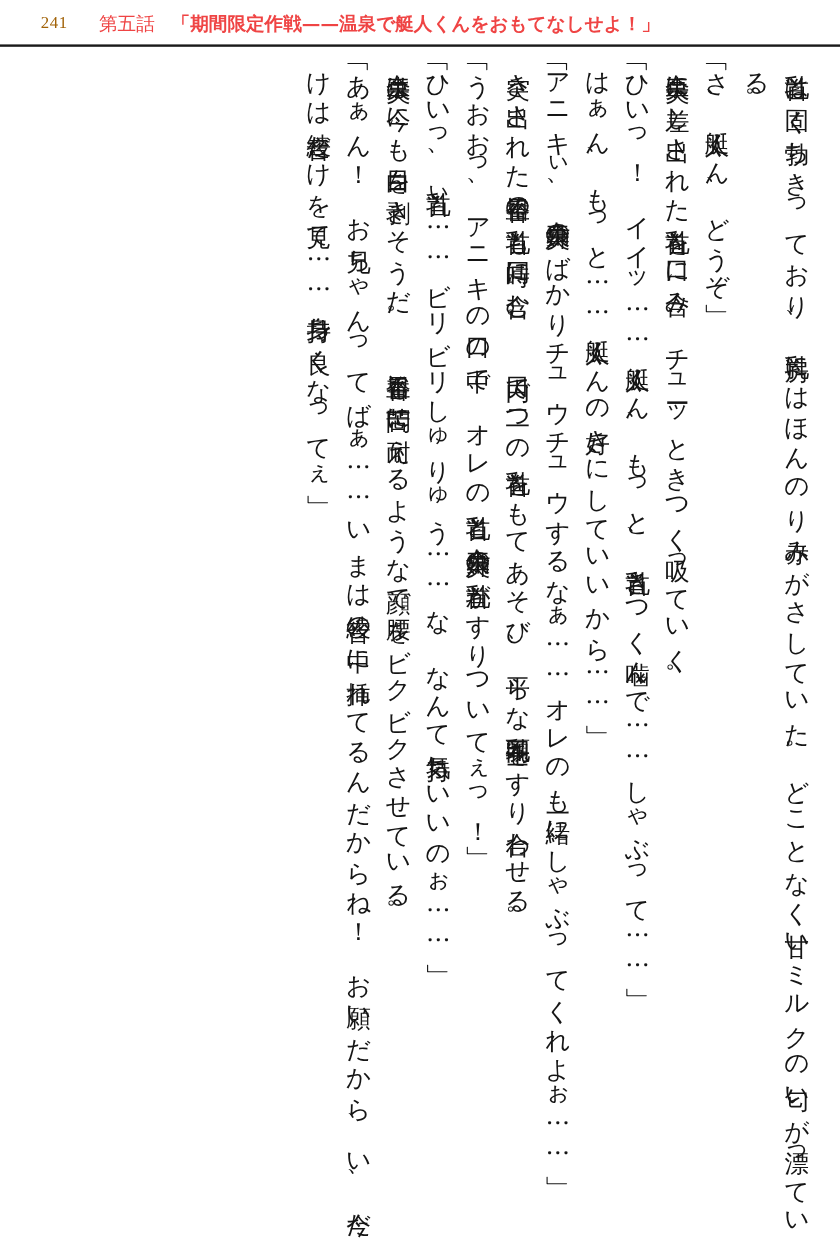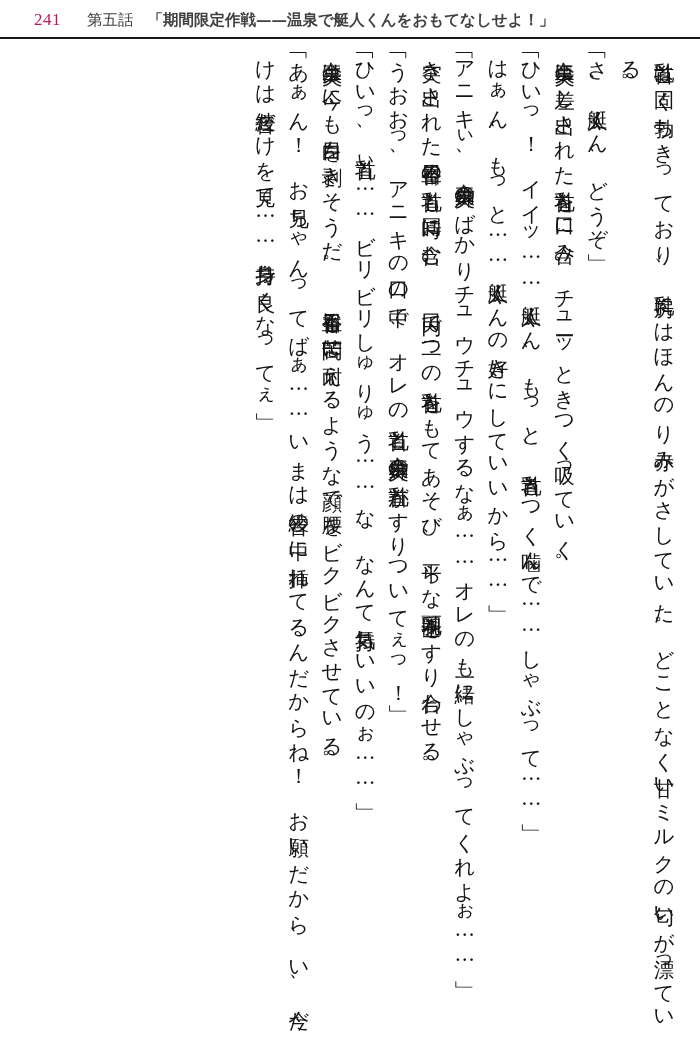--- a/index.html
+++ b/index.html
@@ -26,29 +26,29 @@
     top: 0;
     left: 0;
     width: 700px;
     height: 40px;
     display: flex;
     align-items: center;
     box-sizing: border-box;
     padding: 0 28px 0 34px;
   }
   .page-number {
-    font-size: 17px;
+    font-size: 14px;
     letter-spacing: 0.5px;
-    color: #be185d;
+    color: #a16207;
     margin-right: 26px;
     font-family: "Liberation Serif", serif;
   }
   .chapter-title {
     font-size: 15.5px;
-    color: #404040;
+    color: #ef4444;
     white-space: nowrap;
     font-family: "DejaVu Serif", "Liberation Serif", serif;
   }
   .header-rule {
     position: absolute;
     left: 0;
     top: 37px;
     width: 700px;
     height: 2px;
     background: #1a1a1a;

